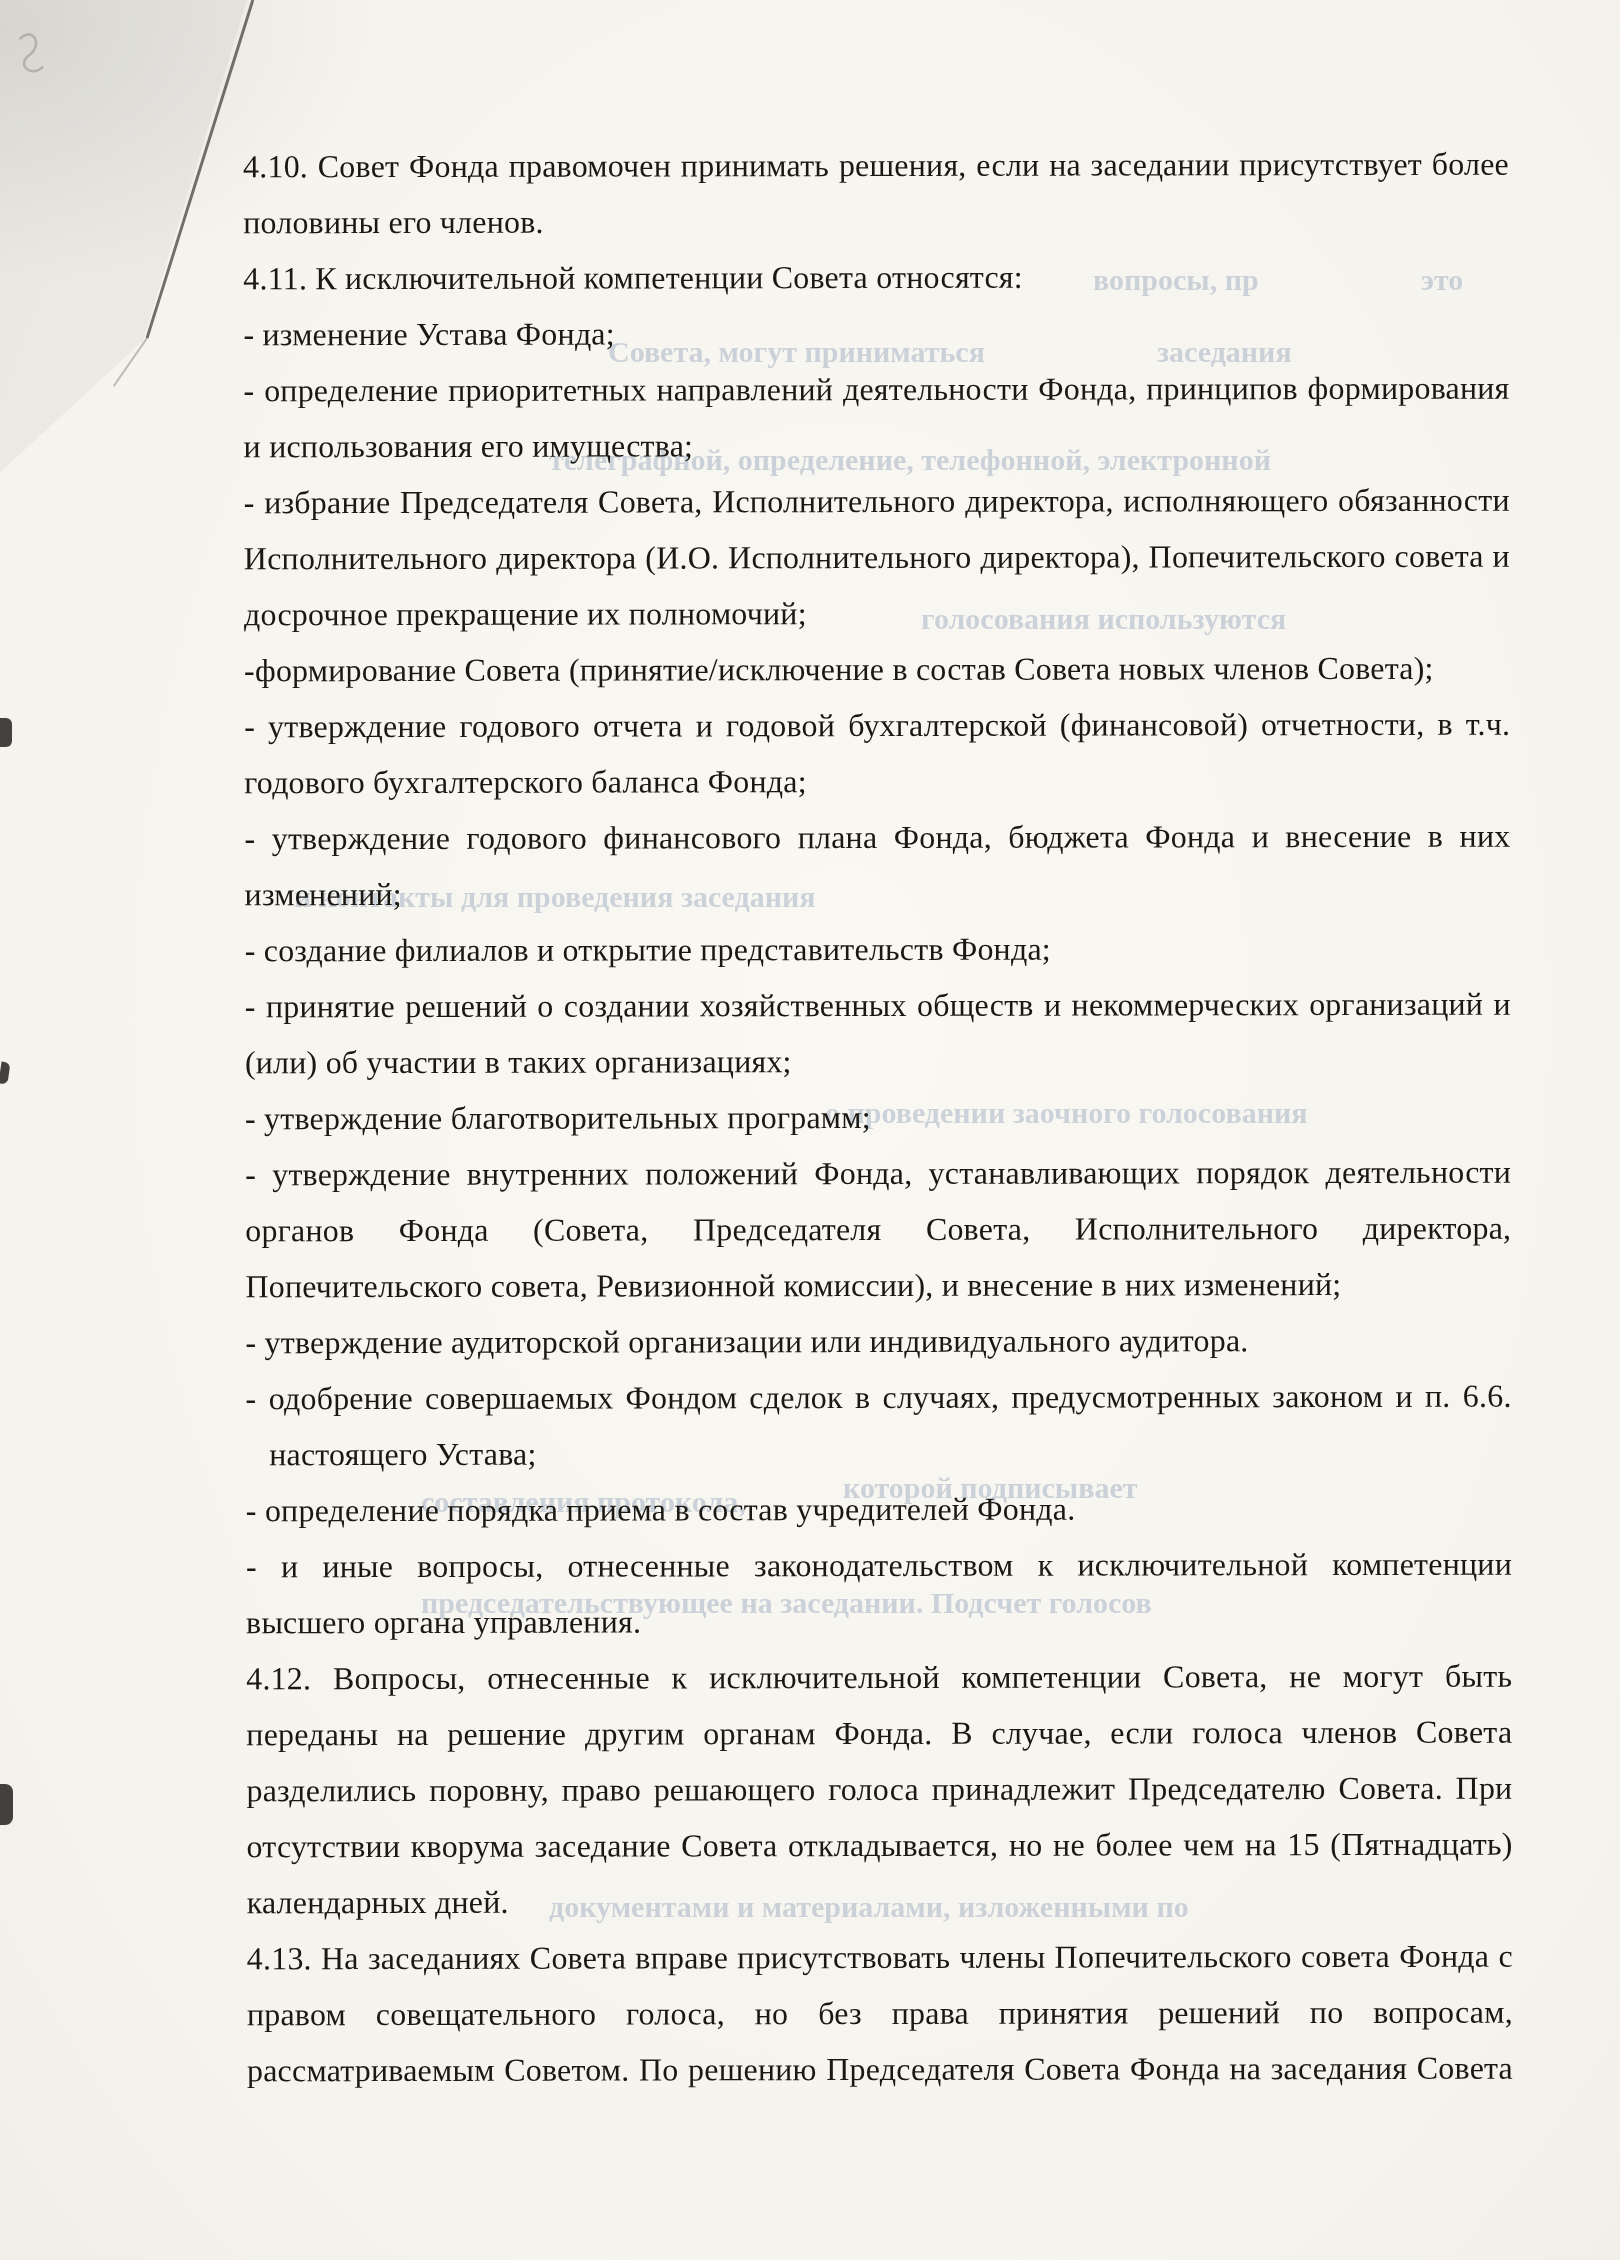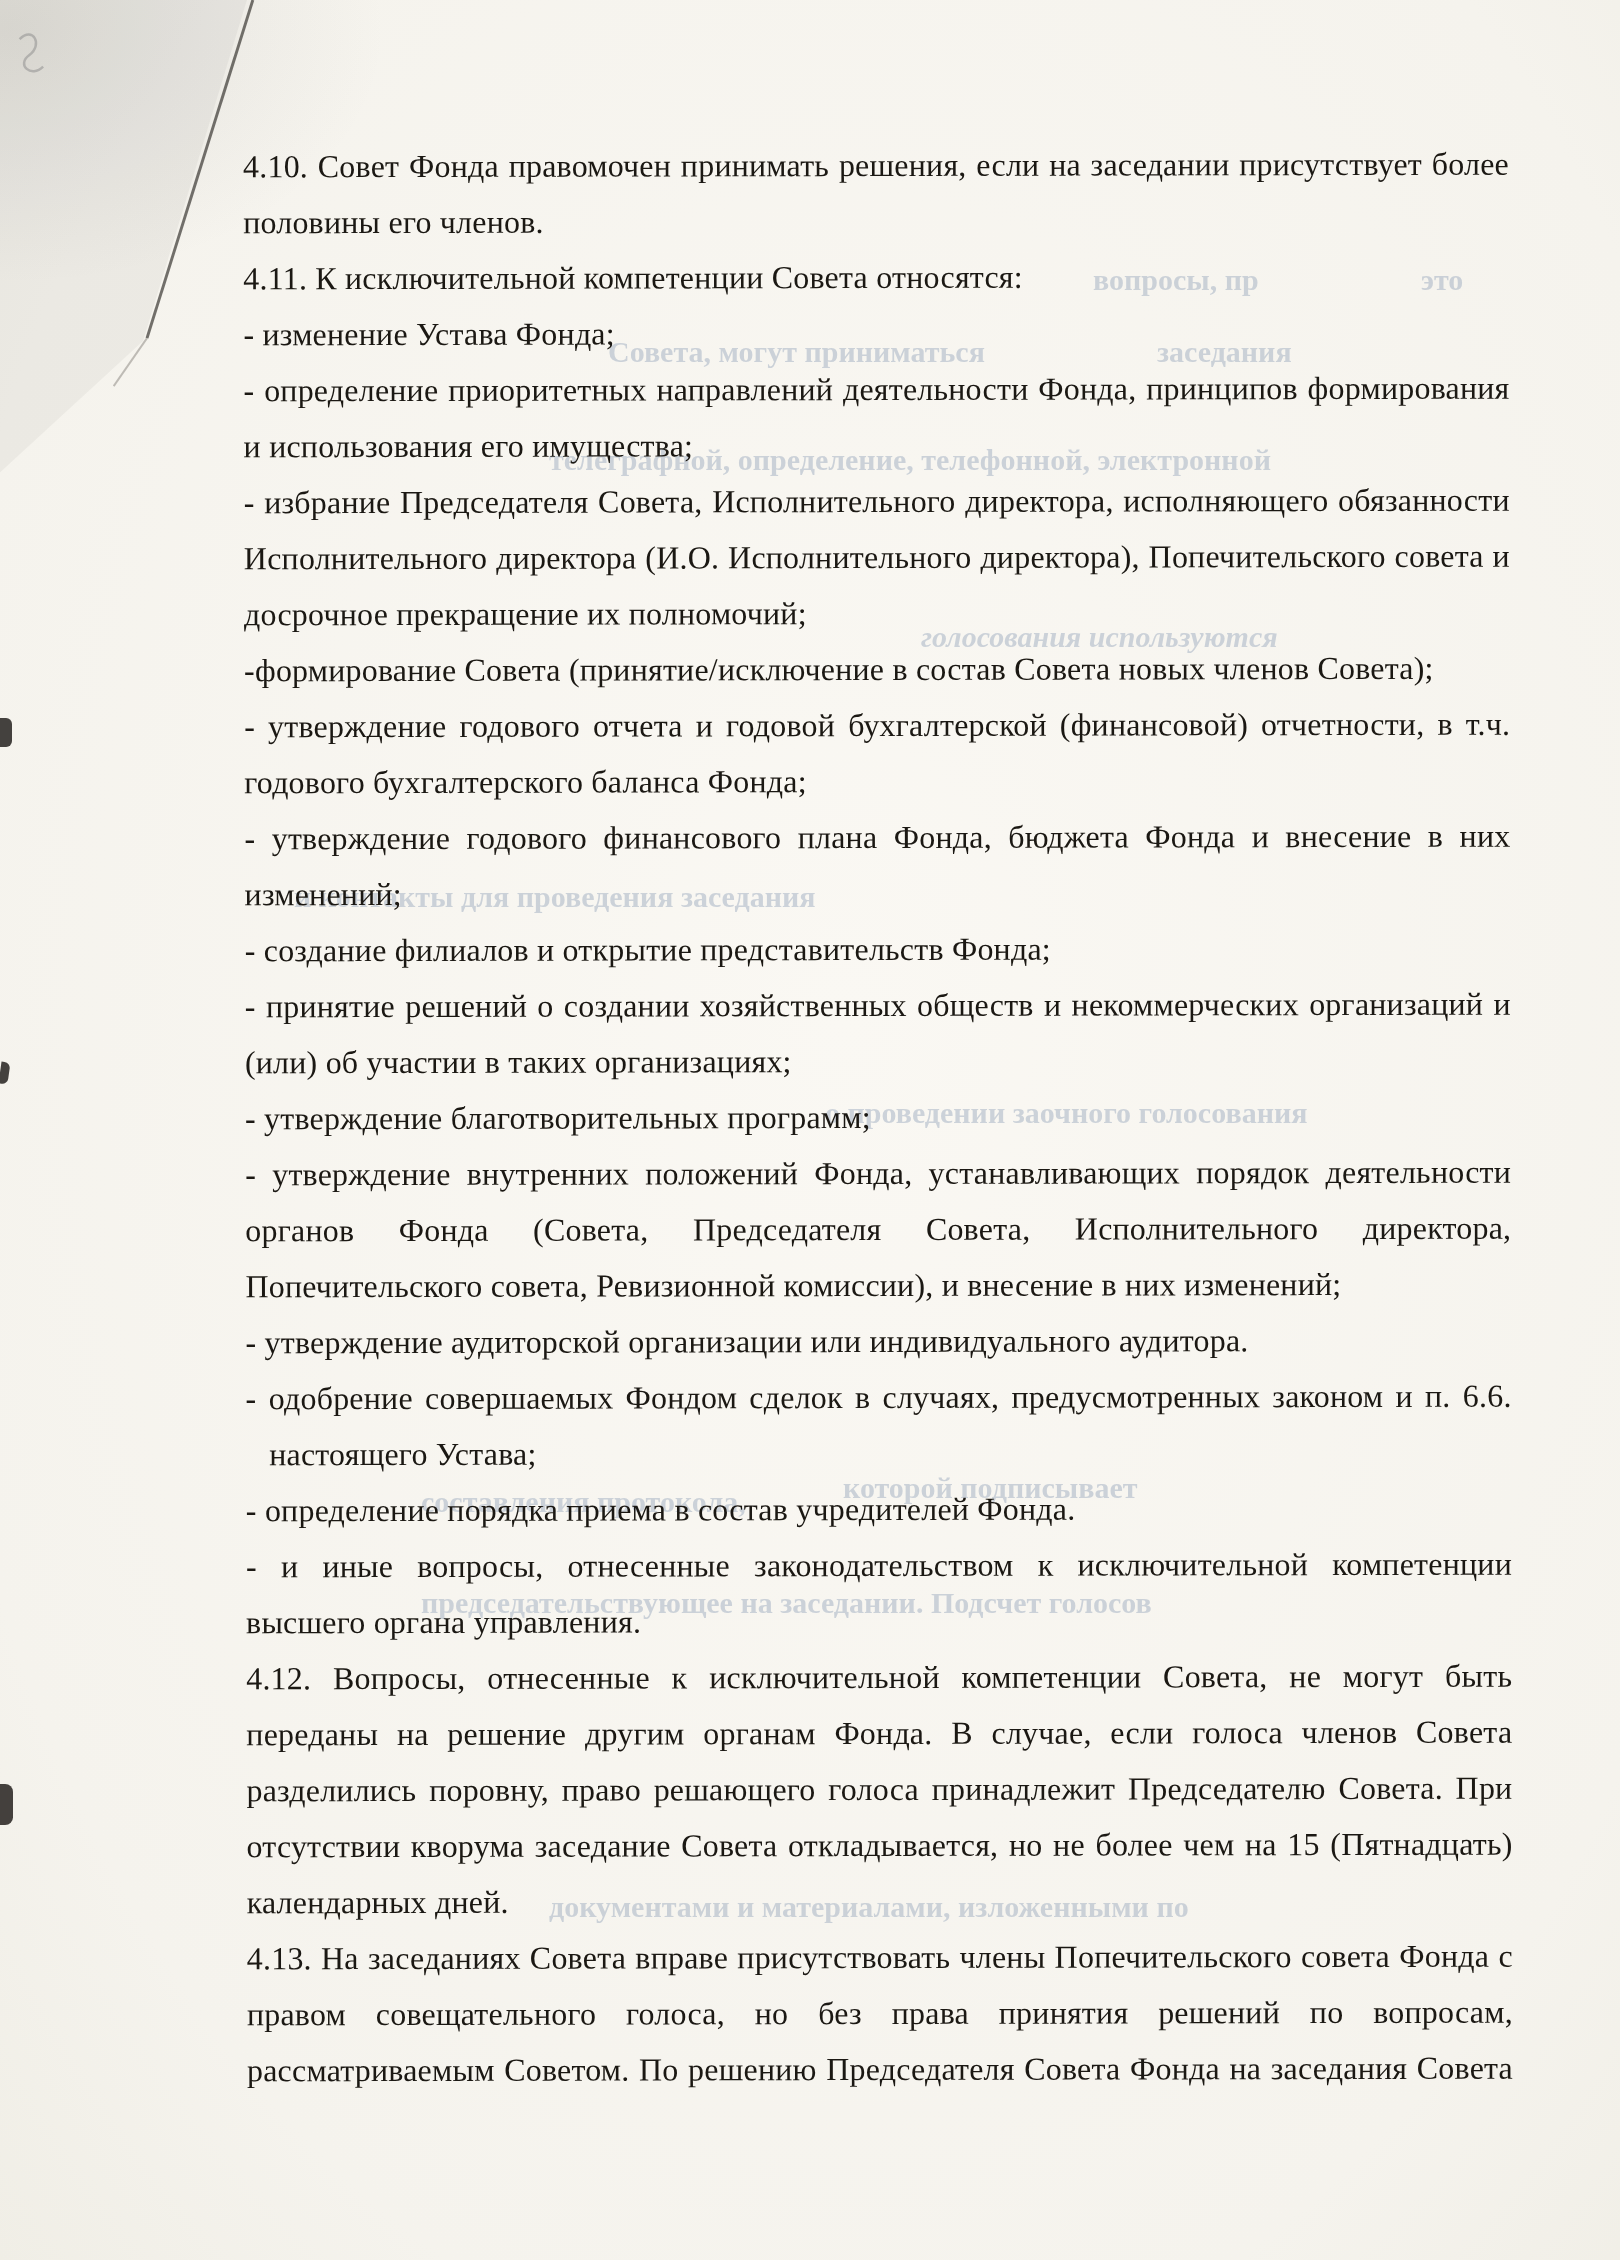--- a/index.html
+++ b/index.html
@@ -52,21 +52,21 @@
 <body>
 
 <div class="page">
 
   <div class="bleed-layer">
       <span style="left: 1093px; top: 263px;">вопросы, пр</span>
       <span style="left: 1407px; top: 263px; margin-left: 14px;">это</span>
       <span style="left: 608px; top: 335px;">Совета, могут приниматься</span>
       <span style="left: 1157px; top: 335px;">заседания</span>
       <span style="left: 549px; top: 443px;">телеграфной, определение, телефонной, электронной</span>
-      <span style="left: 921px; top: 620px; font-style: italic;">голосования используются</span>
+      <span style="left: 921px; top: 602px;">голосования используются</span>
       <span style="left: 294px; top: 880px;">и контакты для проведения заседания</span>
       <span style="left: 825px; top: 1096px;">о проведении заочного голосования</span>
       <span style="left: 421px; top: 1485px;">составления протокола,</span>
       <span style="left: 843px; top: 1439px; margin-top: 32px;">которой подписывает</span>
       <span style="left: 549px; top: 1890px;">документами и материалами, изложенными по</span>
       <span style="left: 421px; top: 1586px;">председательствующее на заседании. Подсчет голосов</span>
     </div>
 
   <div class="artifacts">
     <svg class="crease" width="1620" height="2260" viewBox="0 0 1653 2306">

